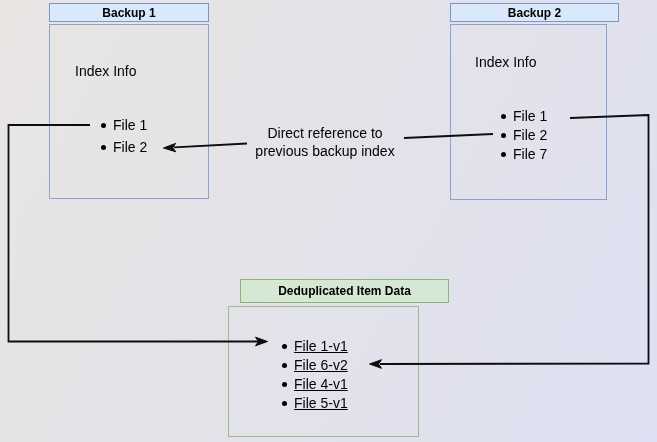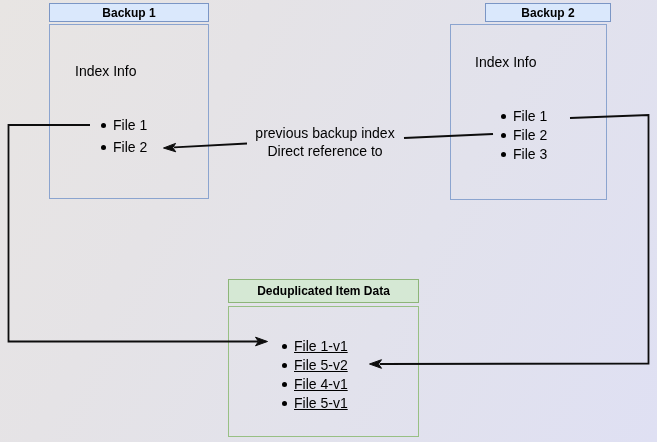--- a/index.html
+++ b/index.html
@@ -45,45 +45,45 @@
   <div class="node-header blue-header" style="left:49px;top:3px;width:160px;height:19px;">
     <span>Backup 1</span>
   </div>
   <div class="node-body blue-body" style="left:49px;top:24px;width:160px;height:175px;"></div>
   <div class="sub-label" style="left:75px;top:62px;">Index Info</div>
   <ul class="filelist lh22" style="left:113px;top:114px;">
     <li>File 1</li>
     <li>File 2</li>
   </ul>
 
-  <div class="node-header blue-header" style="left:450px;top:3px;width:126px;height:19px;margin-left:35px;">
+  <div class="node-header blue-header" style="left:450px;top:3px;width:169px;height:19px;">
     <span>Backup 2</span>
   </div>
   <div class="node-body blue-body" style="left:450px;top:24px;width:157px;height:176px;"></div>
   <div class="sub-label" style="left:475px;top:53px;">Index Info</div>
   <ul class="filelist lh19" style="left:513px;top:107px;">
     <li>File 1</li>
     <li>File 2</li>
-    <li>File 3</li>
+    <li>File 7</li>
   </ul>
 
-  <div class="node-header green-header" style="left:228px;top:279px;width:191px;height:24px;">
+  <div class="node-header green-header" style="left:240px;top:279px;width:209px;height:24px;">
     <span>Deduplicated Item Data</span>
   </div>
   <div class="node-body green-body" style="left:228px;top:306px;width:191px;height:131px;"></div>
   <ul class="filelist lh19" style="left:294px;top:337px;text-decoration:underline;">
     <li>File 1-v1</li>
-    <li>File 5-v2</li>
+    <li>File 6-v2</li>
     <li>File 4-v1</li>
     <li>File 5-v1</li>
   </ul>
 
   <div class="edge-label">
+    <div>Direct reference to</div>
     <div>previous backup index</div>
-    <div>Direct reference to</div>
   </div>
 
   <svg class="overlay" width="657" height="442" viewBox="0 0 657 442">
 
     <path d="M 90,125 L 8.5,125 L 8.5,341.5 L 258,341.5"></path>
     <polygon points="267.5,341.5 255.5,337.2 258.5,341.5 255.5,345.8"></polygon>
 
     <path d="M 570,118 L 648.5,115 L 648.5,363.5 L 380,364"></path>
     <polygon points="369.5,364 381.5,359.7 378.5,364 381.5,368.3"></polygon>
 

